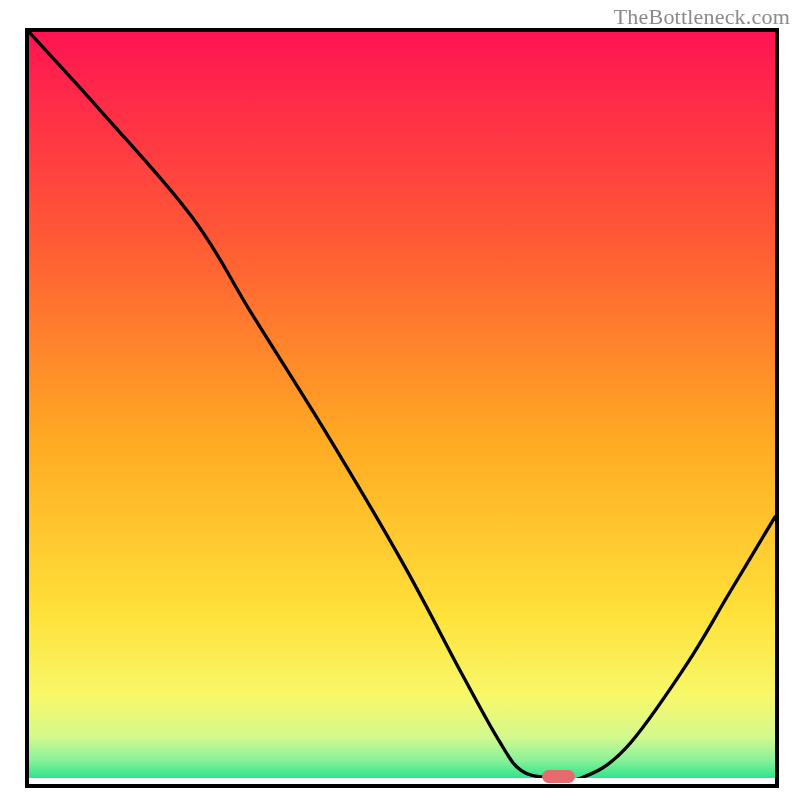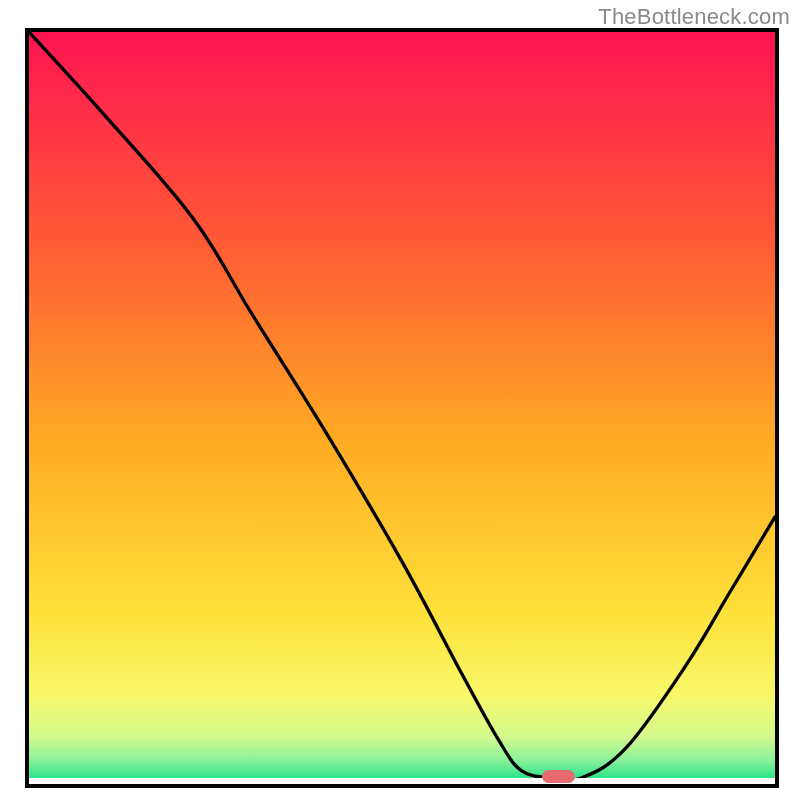--- a/index.html
+++ b/index.html
@@ -8,20 +8,21 @@
     width: 800px;
     height: 800px;
     background: #ffffff;
     overflow: hidden;
     font-family: Arial, Helvetica, sans-serif;
   }
   .container {
     position: relative;
     width: 800px;
     height: 612px;
+    font-family: Liberation Serif, serif;
   }
   .watermark {
     position: absolute;
     top: 4px;
     right: 10px;
     color: #8a8a8a;
     font-size: 22px;
     font-weight: 500;
     letter-spacing: 0.2px;
     z-index: 3;

